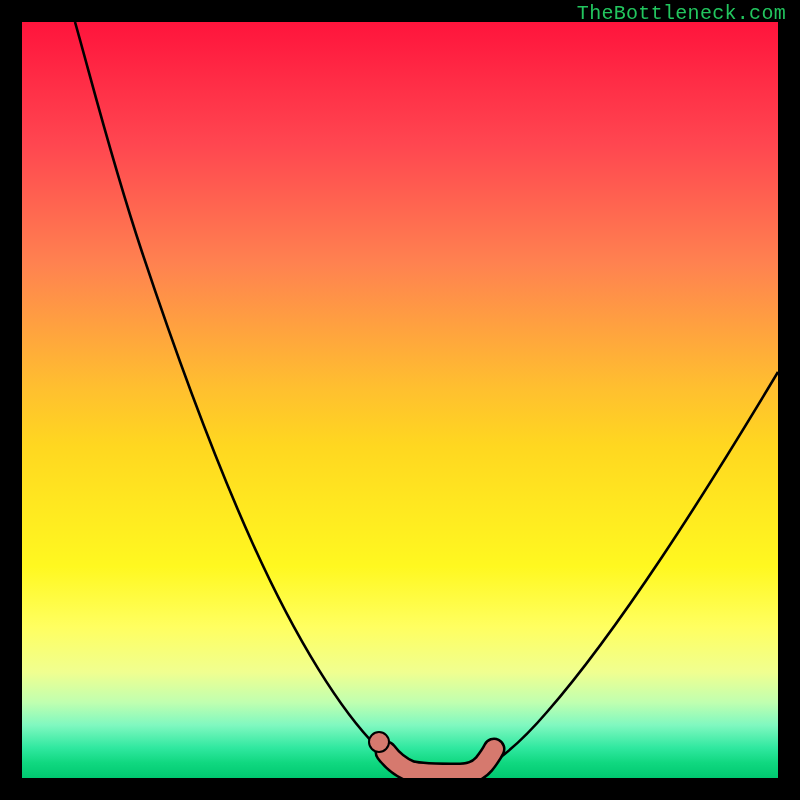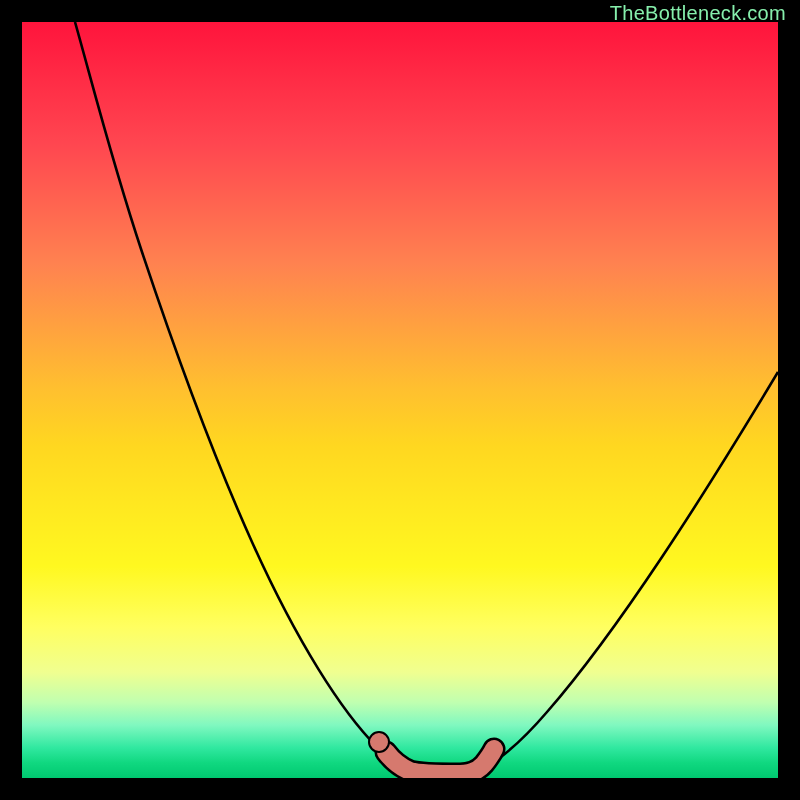--- a/index.html
+++ b/index.html
@@ -57,22 +57,22 @@
     position: absolute;
     left: 0;
     top: 0;
     width: 756px;
     height: 756px;
   }
   .watermark {
     position: absolute;
     top: 2px;
     right: 14px;
-    color: #86efac;
-    font-family: Liberation Sans, sans-serif;
+    color: #22c55e;
+    font-family: Liberation Mono, monospace;
     font-size: 20px;
     letter-spacing: 0.3px;
     user-select: none;
   }
 </style>
 </head>
 <body>
 
 <div class="frame">
   <div class="watermark">TheBottleneck.com</div>

